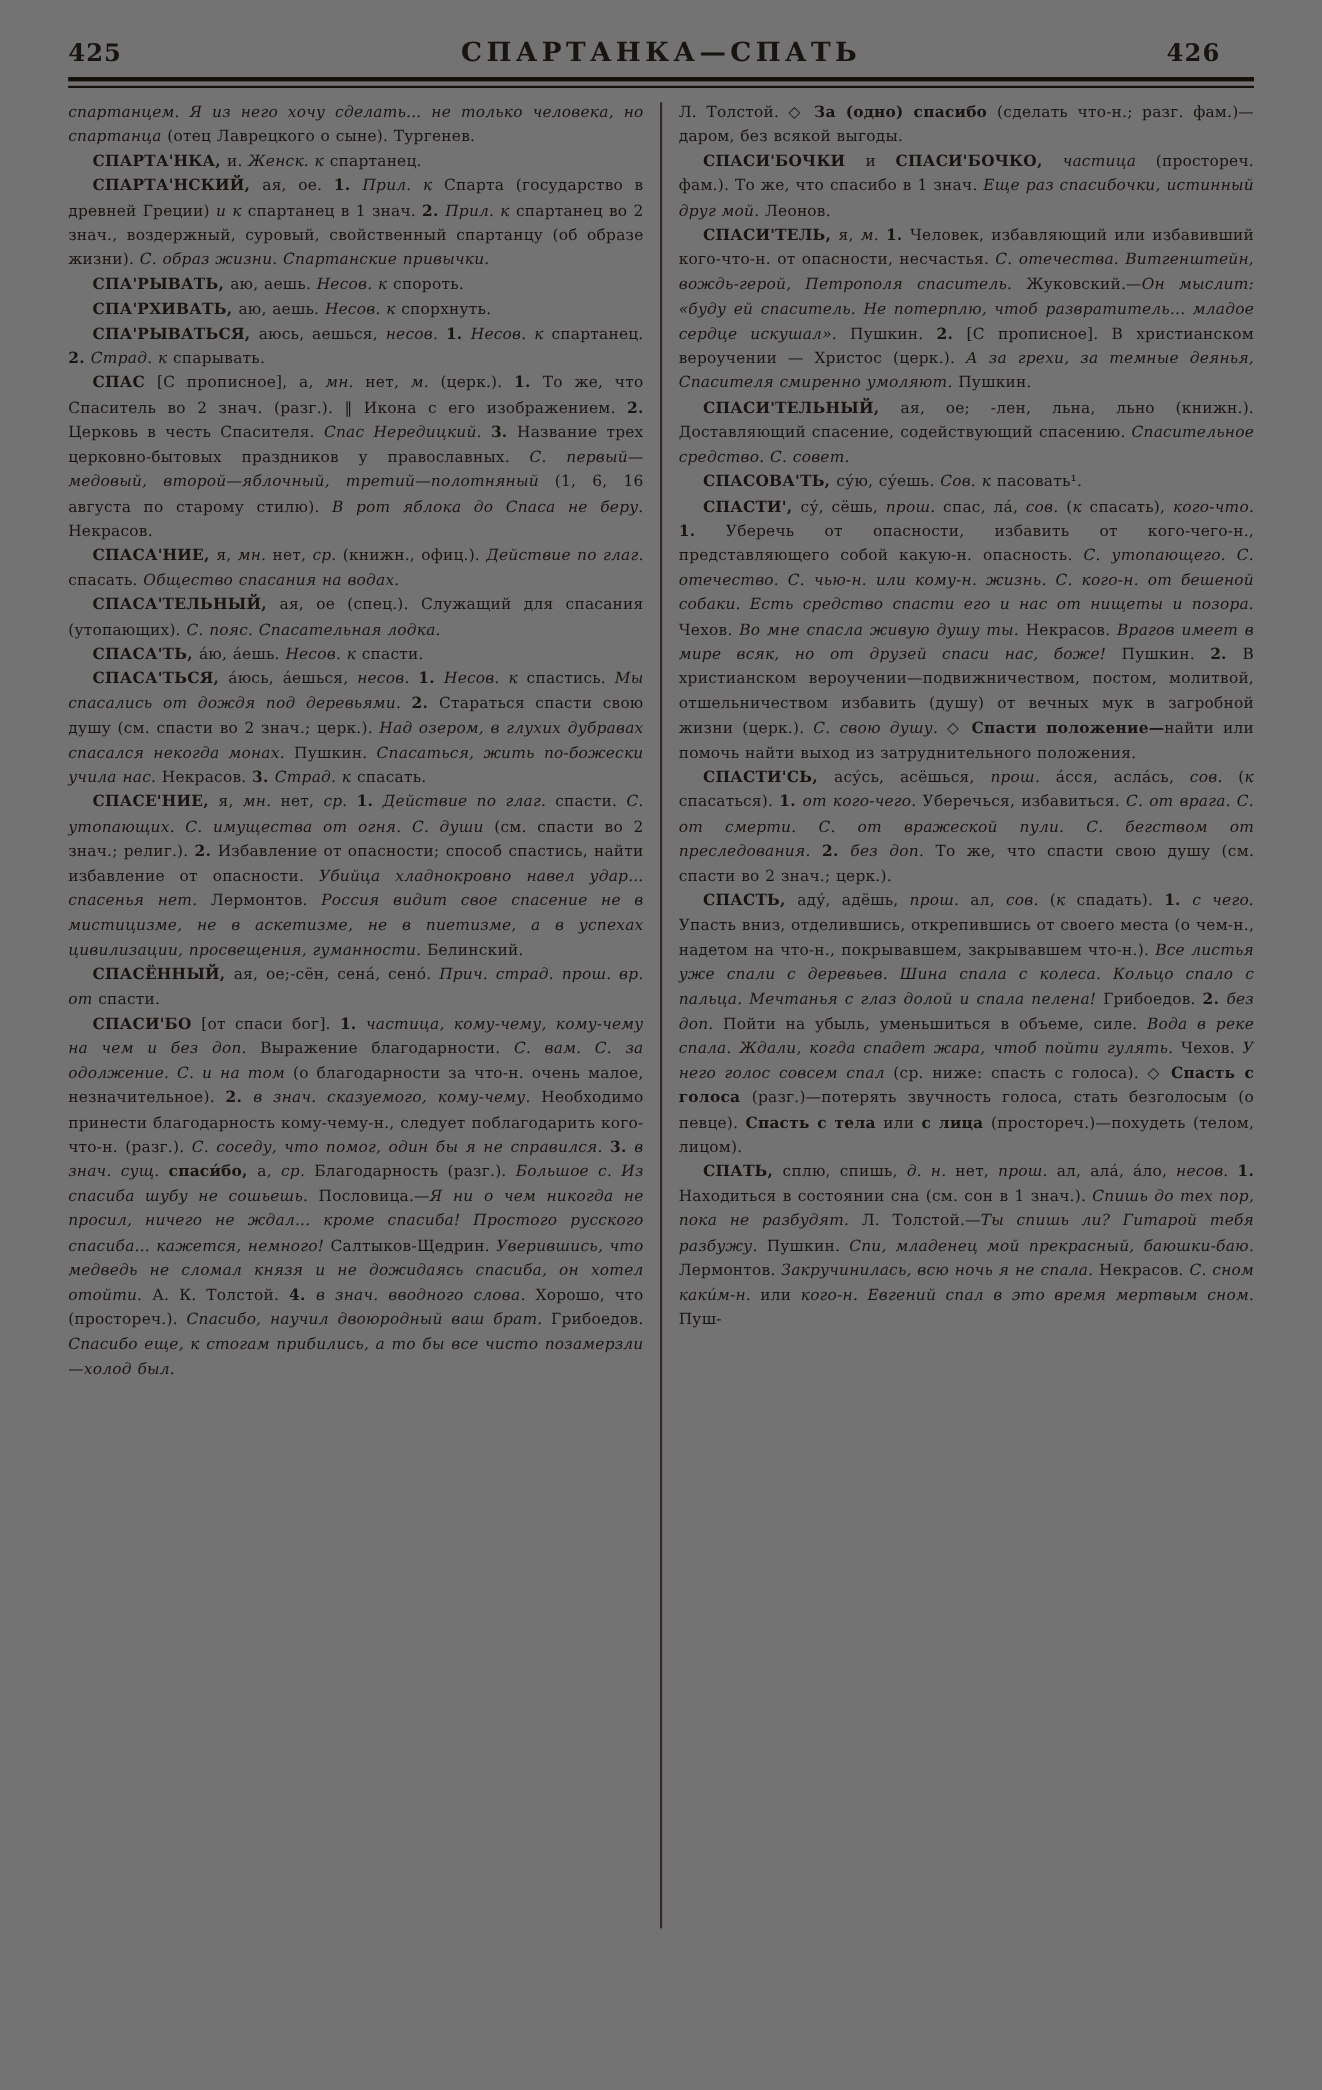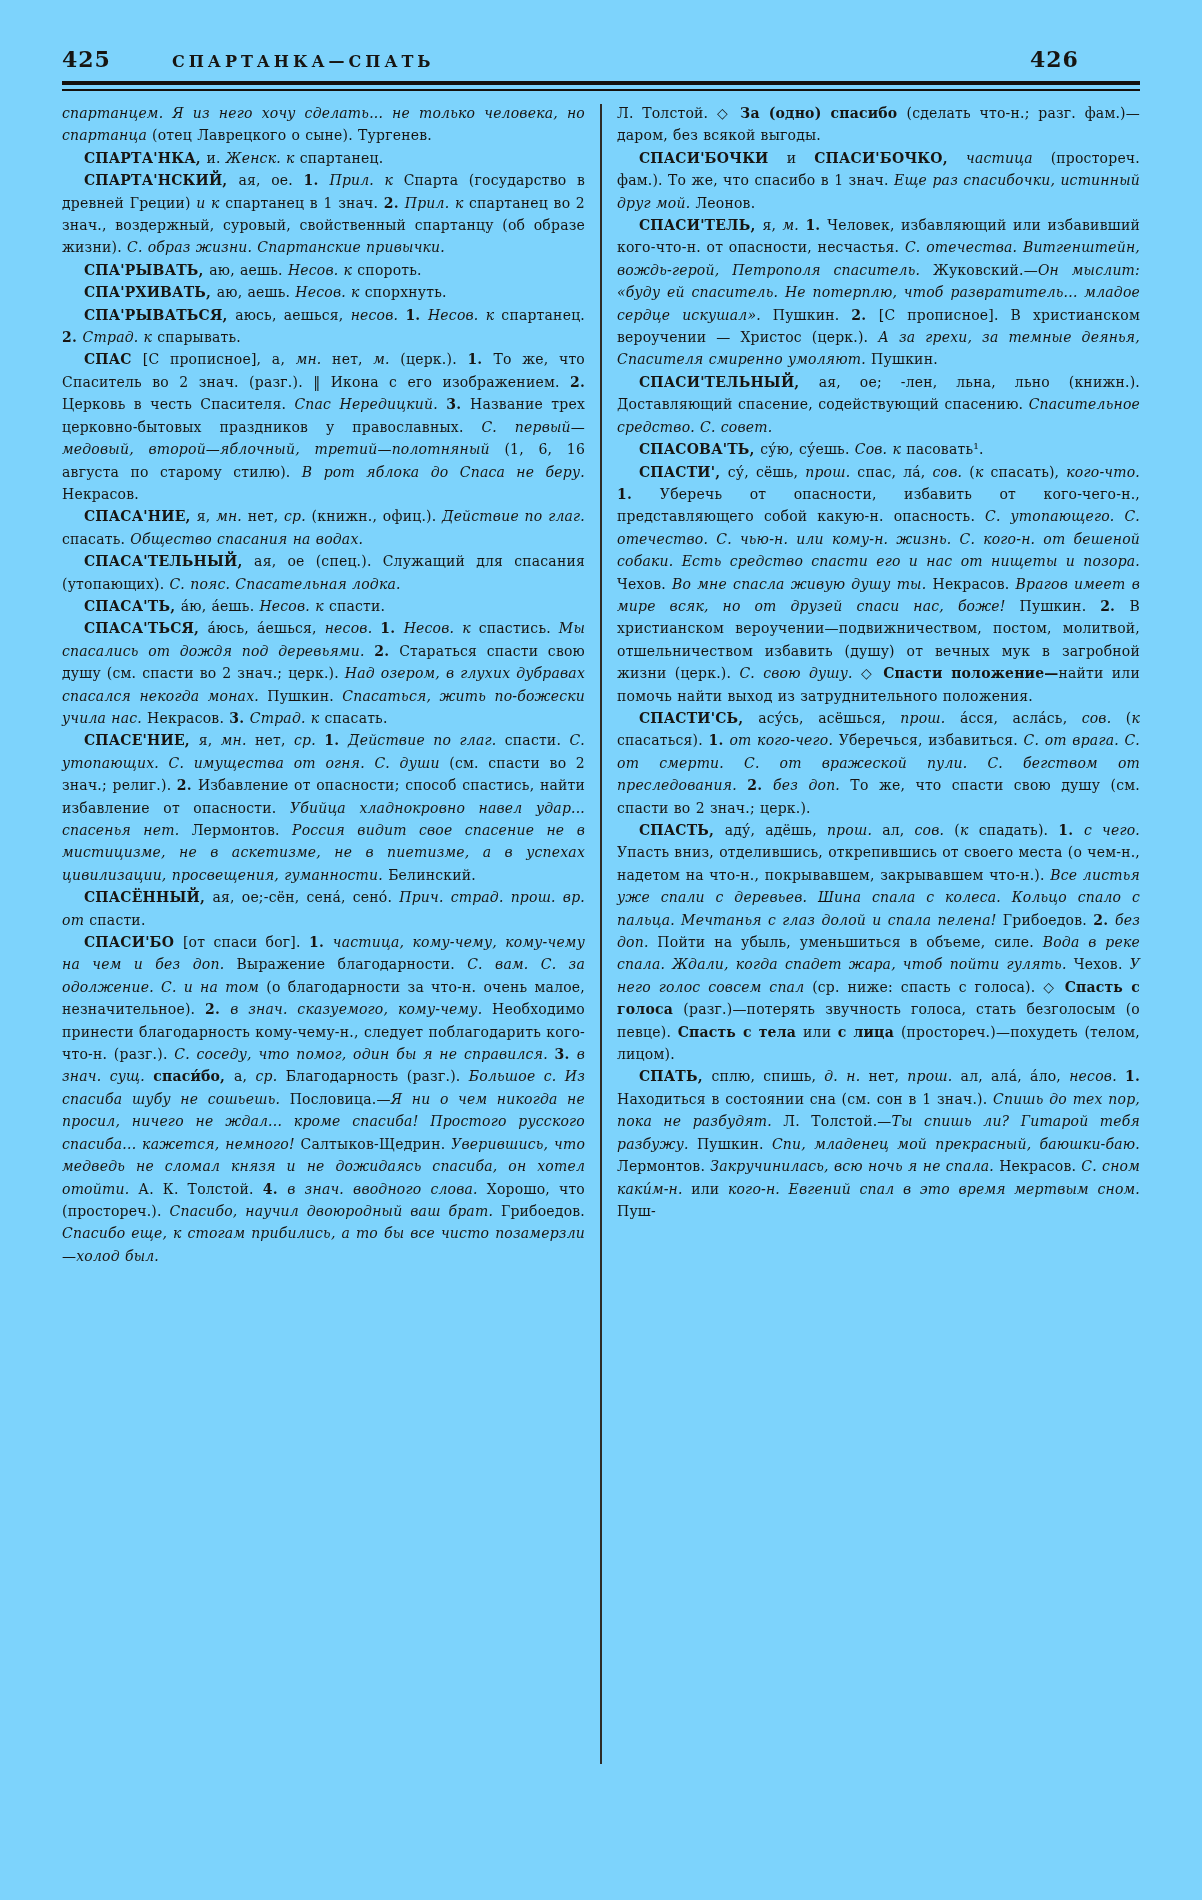--- a/index.html
+++ b/index.html
@@ -1,26 +1,26 @@
 <!DOCTYPE html>
 <html><head>
 <meta charset="utf-8">
 <style>
   html,body { margin:0; padding:0; background:#dddcd8; }
   .page {
     position:relative; box-sizing:border-box;
     width:1202px; height:1900px;
-    background:#7dd3fc; color:#171512;
+    background:#737373; color:#171512;
     font-family:"DejaVu Serif","Liberation Serif",serif;
-    padding:46px 62px 0 62px;
+    padding:32px 62px 0 62px;
   }
   .hdr { display:flex; align-items:baseline; font-weight:bold; }
   .hdr .pn { font-size:22px; width:110px; letter-spacing:1px; }
-  .hdr .pn.right { text-align:left; }
-  .hdr .title { flex:1; text-align:left; font-size:16px; letter-spacing:4px; }
+  .hdr .pn.right { text-align:center; }
+  .hdr .title { flex:1; text-align:center; font-size:24px; letter-spacing:4px; }
   .rule { margin-top:9px; border-top:4px solid #14110d; height:4px;
           border-bottom:2px solid #14110d; }
   .cols { position:relative; display:flex; gap:32px; margin-top:11px; }
   .divider { position:absolute; left:50%; top:2px; width:2px; height:1660px;
              background:#2e2b27; transform:translateX(-50%); }
   .col { width:523px; font-size:14px; line-height:22.4px; text-align:justify;
          letter-spacing:0.2px; word-spacing:0.5px; }
   .col p.entry { margin:0; text-indent:22px; }
   .col p.entry.cont { text-indent:0; }
   .b { font-weight:bold; }

